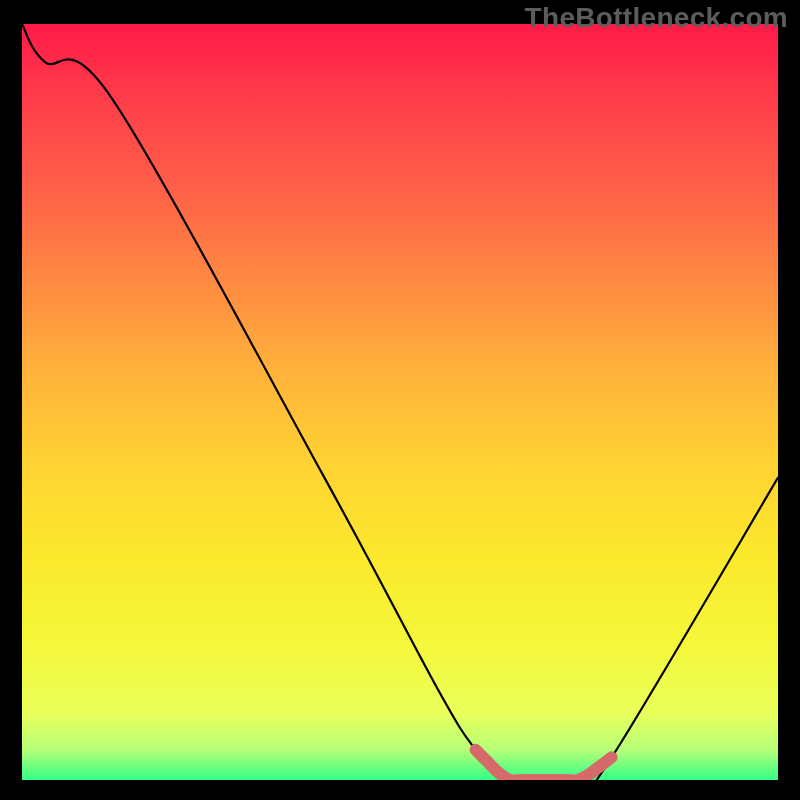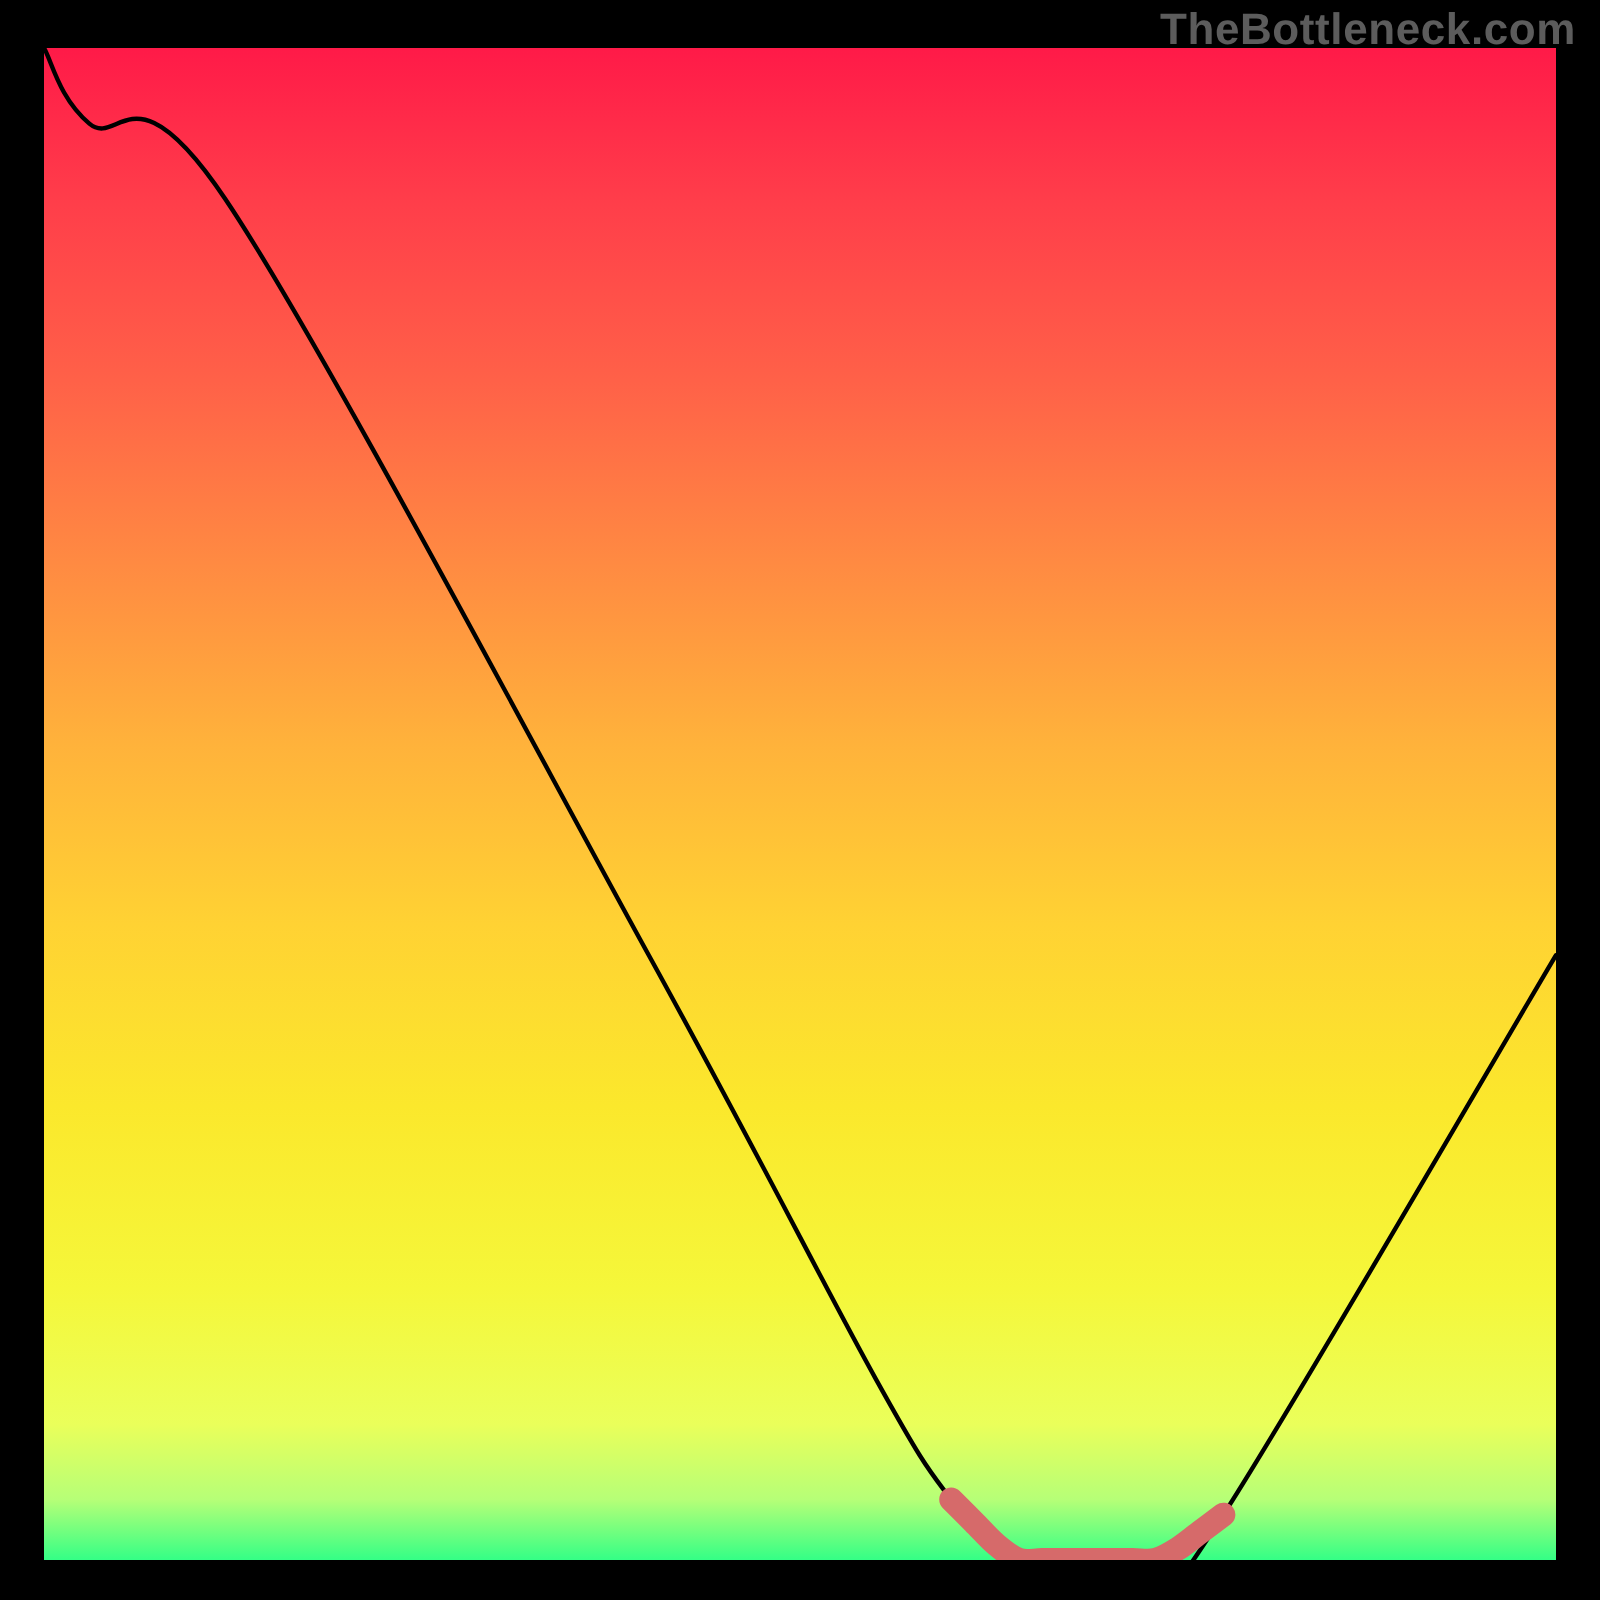--- a/index.html
+++ b/index.html
@@ -9,21 +9,21 @@
     height: 800px;
     background: #000;
     font-family: Arial, Helvetica, sans-serif;
     overflow: hidden;
   }
   .attribution {
     position: absolute;
     top: 2px;
     right: 12px;
     color: #5c5c5c;
-    font-size: 22px;
+    font-size: 28px;
     font-weight: bold;
     letter-spacing: 0.3px;
     z-index: 10;
   }
   .plot-area {
     position: absolute;
     left: 22px;
     top: 24px;
     width: 756px;
     height: 756px;

